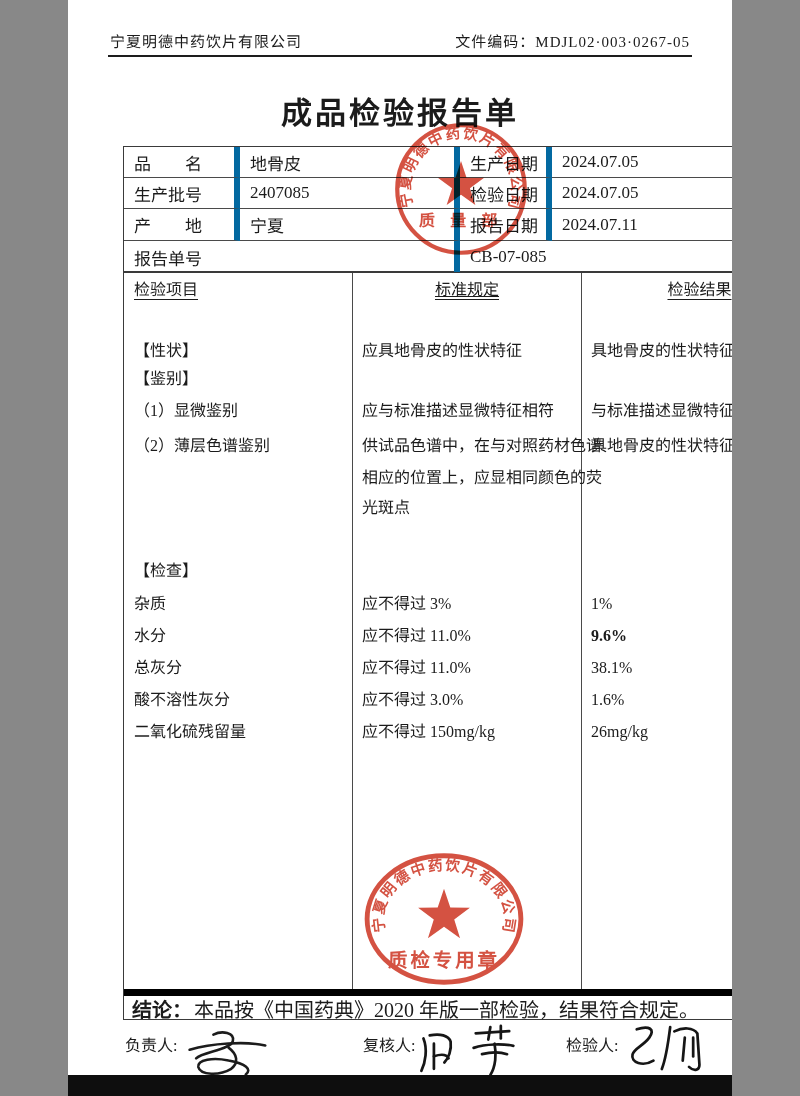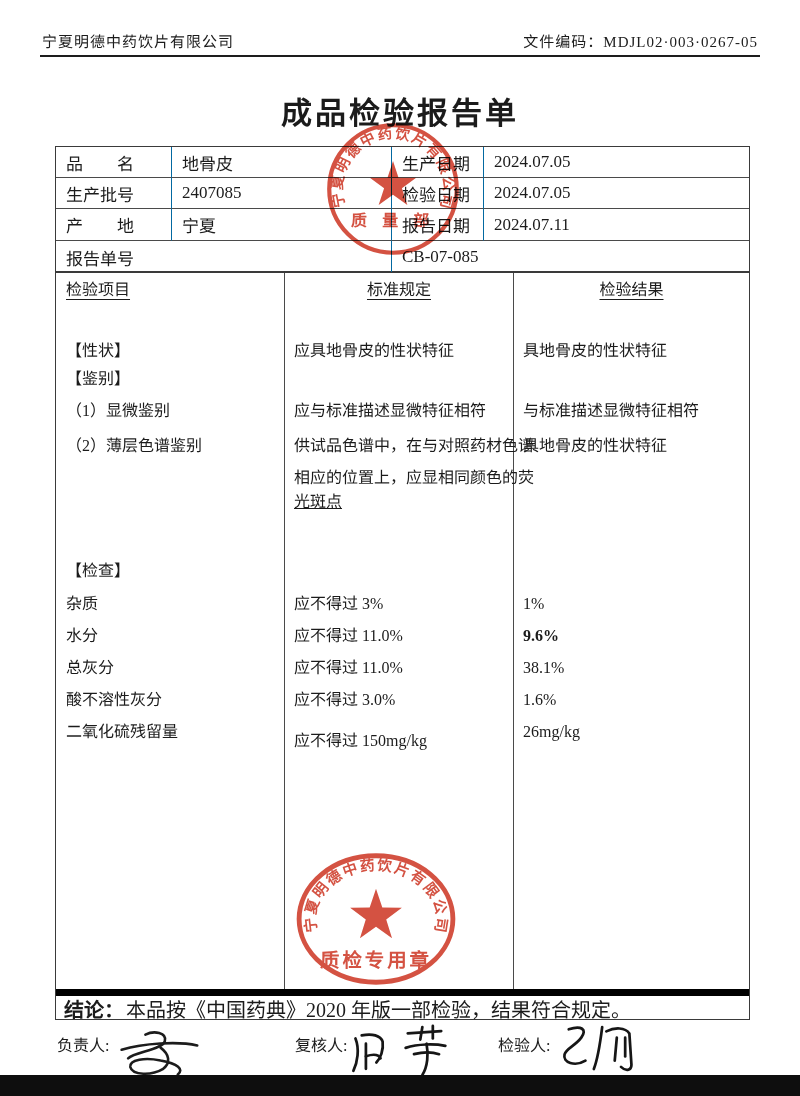--- a/index.html
+++ b/index.html
@@ -1,18 +1,18 @@
 <!DOCTYPE html>
 <html lang="zh-CN"><head>
 <meta charset="utf-8">
 <style>
   html,body{margin:0;padding:0;background:#888;}
   .page{
     position:relative;
-    width:800px;height:1096px;
+    width:664px;height:1096px;
     margin:0 auto;
     background:#ffffff;
     font-family:"Liberation Serif","DejaVu Serif",serif;
     color:#1b1b1b;
     overflow:hidden;
   }
   
   .hdr{position:absolute;top:30px;left:42px;right:42px;display:flex;justify-content:space-between;font-size:15px;letter-spacing:1px;}
   .hdr-rule{position:absolute;top:55px;left:40px;right:40px;height:2px;background:#1d1d1d;}
   
@@ -20,21 +20,21 @@
   
   .info-table{
     position:absolute;left:55px;top:146px;width:695px;height:126px;
     display:grid;
     grid-template-columns:116px 220px 92px 1fr;
     grid-template-rows:31px 31px 32px 32px;
     border:1px solid #3a3a3a;
     box-sizing:border-box;
     font-size:17px;
   }
-  .cell{border-right:1px solid #0369a1;border-bottom:1px solid #4a4a4a;display:flex;align-items:center;padding-left:10px;box-sizing:border-box;overflow:hidden;white-space:nowrap;}
+  .cell{border-right:6px solid #0369a1;border-bottom:1px solid #4a4a4a;display:flex;align-items:center;padding-left:10px;box-sizing:border-box;overflow:hidden;white-space:nowrap;}
   .cell.last-col{border-right:none;}
   .cell.last-row{border-bottom:none;}
   .cell.span2a{grid-column:1 / 3;}
   .cell.span2b{grid-column:3 / 5;}
   
   .main-table{position:absolute;left:55px;top:272px;width:695px;height:748px;border:1px solid #3a3a3a;box-sizing:border-box;font-size:16px;}
   .tbody{position:relative;height:723px;border-bottom:7px solid #000000;box-sizing:border-box;}
   .vline{position:absolute;top:0;bottom:0;width:1px;background:#4a4a4a;}
   .v1{left:228px;} .v2{left:457px;}
   .tline{position:absolute;height:22px;line-height:22px;white-space:nowrap;}
@@ -86,37 +86,37 @@
     <div class="cell span2a last-row">报告单号</div>
     <div class="cell span2b last-col last-row">CB-07-085</div>
   </div>
 
   <div class="main-table">
     <div class="tbody">
       <div class="vline v1"></div>
       <div class="vline v2"></div>
 
       <div class="tline c1 hdr-col" style="top:6px;">检验项目</div>
-      <div class="tline ctr2" style="top:6px;"><span class="hdr-col">标准规定</span></div>
+      <div class="tline ctr2" style="top:6px;text-decoration:underline;"><span class="hdr-col">标准规定</span></div>
       <div class="tline ctr3" style="top:6px;"><span class="hdr-col">检验结果</span></div>
 
       <div class="tline c1" style="top:67px;">【性状】</div>
       <div class="tline c2" style="top:67px;">应具地骨皮的性状特征</div>
       <div class="tline c3" style="top:67px;">具地骨皮的性状特征</div>
 
       <div class="tline c1" style="top:95px;">【鉴别】</div>
 
       <div class="tline c1" style="top:127px;">（1）显微鉴别</div>
       <div class="tline c2" style="top:127px;">应与标准描述显微特征相符</div>
       <div class="tline c3" style="top:127px;">与标准描述显微特征相符</div>
 
       <div class="tline c1" style="top:162px;">（2）薄层色谱鉴别</div>
       <div class="tline c2" style="top:162px;">供试品色谱中，在与对照药材色谱</div>
       <div class="tline c2" style="top:194px;">相应的位置上，应显相同颜色的荧</div>
-      <div class="tline c2" style="top:218px;text-decoration:underline;">光斑点</div>
+      <div class="tline c2" style="top:224px;">光斑点</div>
       <div class="tline c3" style="top:162px;">具地骨皮的性状特征</div>
 
       <div class="tline c1" style="top:287px;">【检查】</div>
 
       <div class="tline c1" style="top:320px;">杂质</div>
       <div class="tline c2" style="top:320px;">应不得过 3%</div>
       <div class="tline c3" style="top:320px;">1%</div>
 
       <div class="tline c1" style="top:352px;">水分</div>
       <div class="tline c2" style="top:352px;">应不得过 11.0%</div>
@@ -124,21 +124,21 @@
 
       <div class="tline c1" style="top:384px;">总灰分</div>
       <div class="tline c2" style="top:384px;">应不得过 11.0%</div>
       <div class="tline c3" style="top:384px;">38.1%</div>
 
       <div class="tline c1" style="top:416px;">酸不溶性灰分</div>
       <div class="tline c2" style="top:416px;">应不得过 3.0%</div>
       <div class="tline c3" style="top:416px;">1.6%</div>
 
       <div class="tline c1" style="top:448px;">二氧化硫残留量</div>
-      <div class="tline c2" style="top:448px;margin-top:9px;">应不得过 150mg/kg</div>
+      <div class="tline c2" style="top:448px;">应不得过 150mg/kg</div>
       <div class="tline c3" style="top:448px;">26mg/kg</div>
     </div>
 
     <div class="concl">
       <b>结论：</b>
       <span>本品按《中国药典》2020 年版一部检验，结果符合规定。</span>
     </div>
   </div>
 
   <span class="sig-label" style="left:57px;top:1032px;">负责人:</span>

